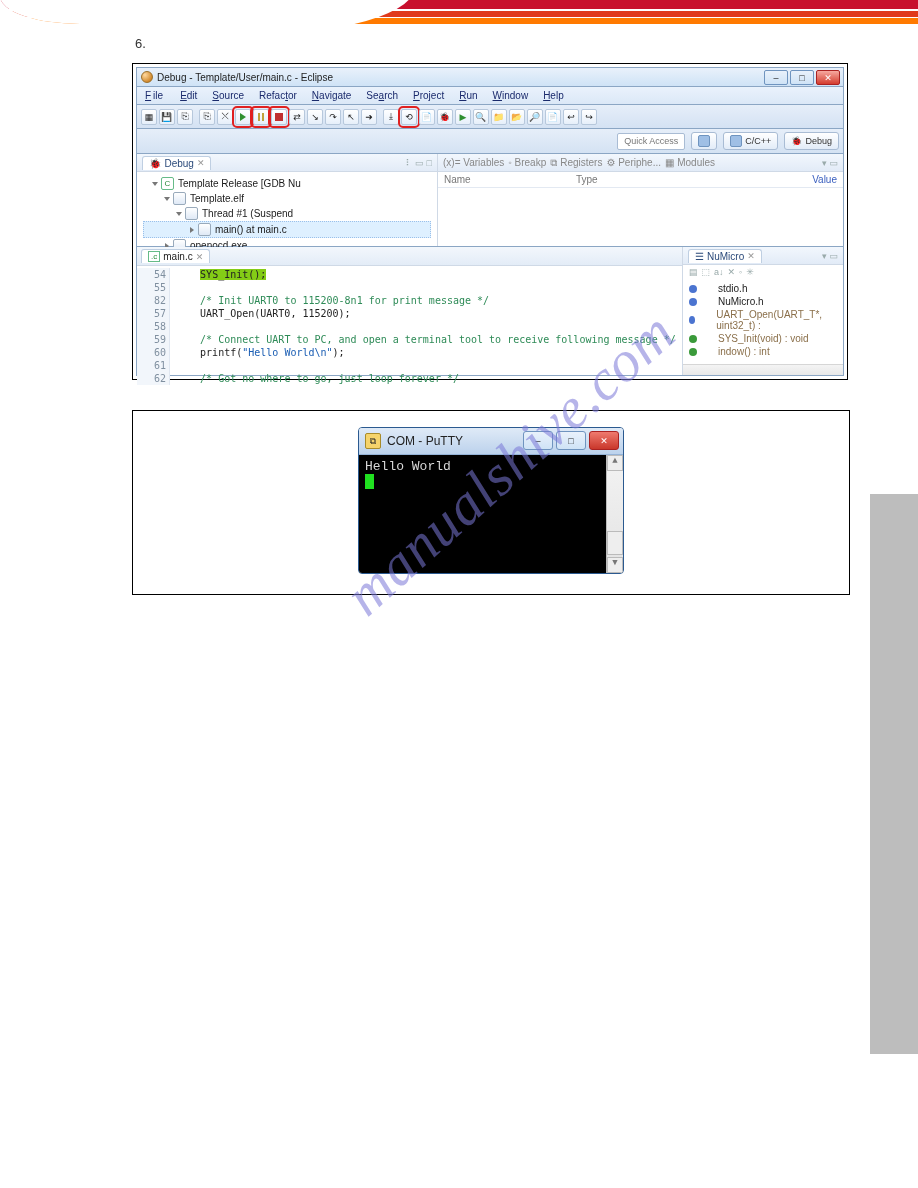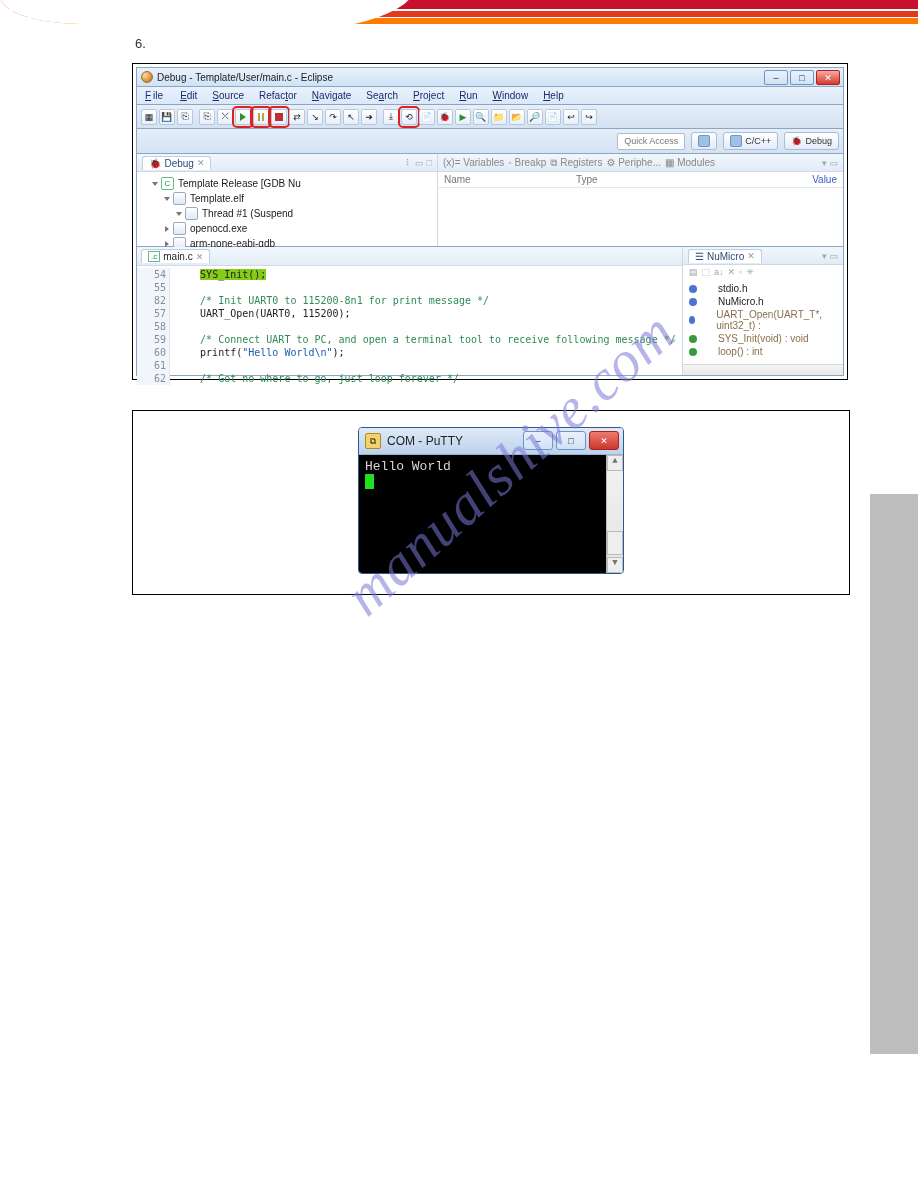--- a/index.html
+++ b/index.html
@@ -338,20 +338,25 @@
               <div class="row ind2">
                 <span class="tri open"></span>
                 <span class="ico"></span>
                 <span>Template.elf</span>
               </div>
               <div class="row ind3">
                 <span class="tri open"></span>
                 <span class="ico"></span>
                 <span>Thread #1 (Suspend</span>
               </div>
+              <div class="row ind4 sel">
+                <span class="tri"></span>
+                <span class="ico"></span>
+                <span>main() at main.c</span>
+              </div>
               <div class="row ind2">
                 <span class="tri"></span>
                 <span class="ico"></span>
                 <span>openocd.exe</span>
               </div>
               <div class="row ind2">
                 <span class="tri"></span>
                 <span class="ico"></span>
                 <span>arm-none-eabi-gdb</span>
               </div>
@@ -430,21 +435,21 @@
               <div class="row">
                 <span class="dot blue"></span>
                 <span class="typ">UART_Open(UART_T*, uint32_t) :</span>
               </div>
               <div class="row">
                 <span class="dot grn"></span>
                 <span class="typ">SYS_Init(void) : void</span>
               </div>
               <div class="row">
                 <span class="dot grn"></span>
-                <span class="typ">loop() : int</span>
+                <span class="typ">indow() : int</span>
               </div>
             </div>
           <div class="scroll"></div>
         </div>
       </div>
 
     </div>
   </div>
 
   <div class="putty-wrap">

